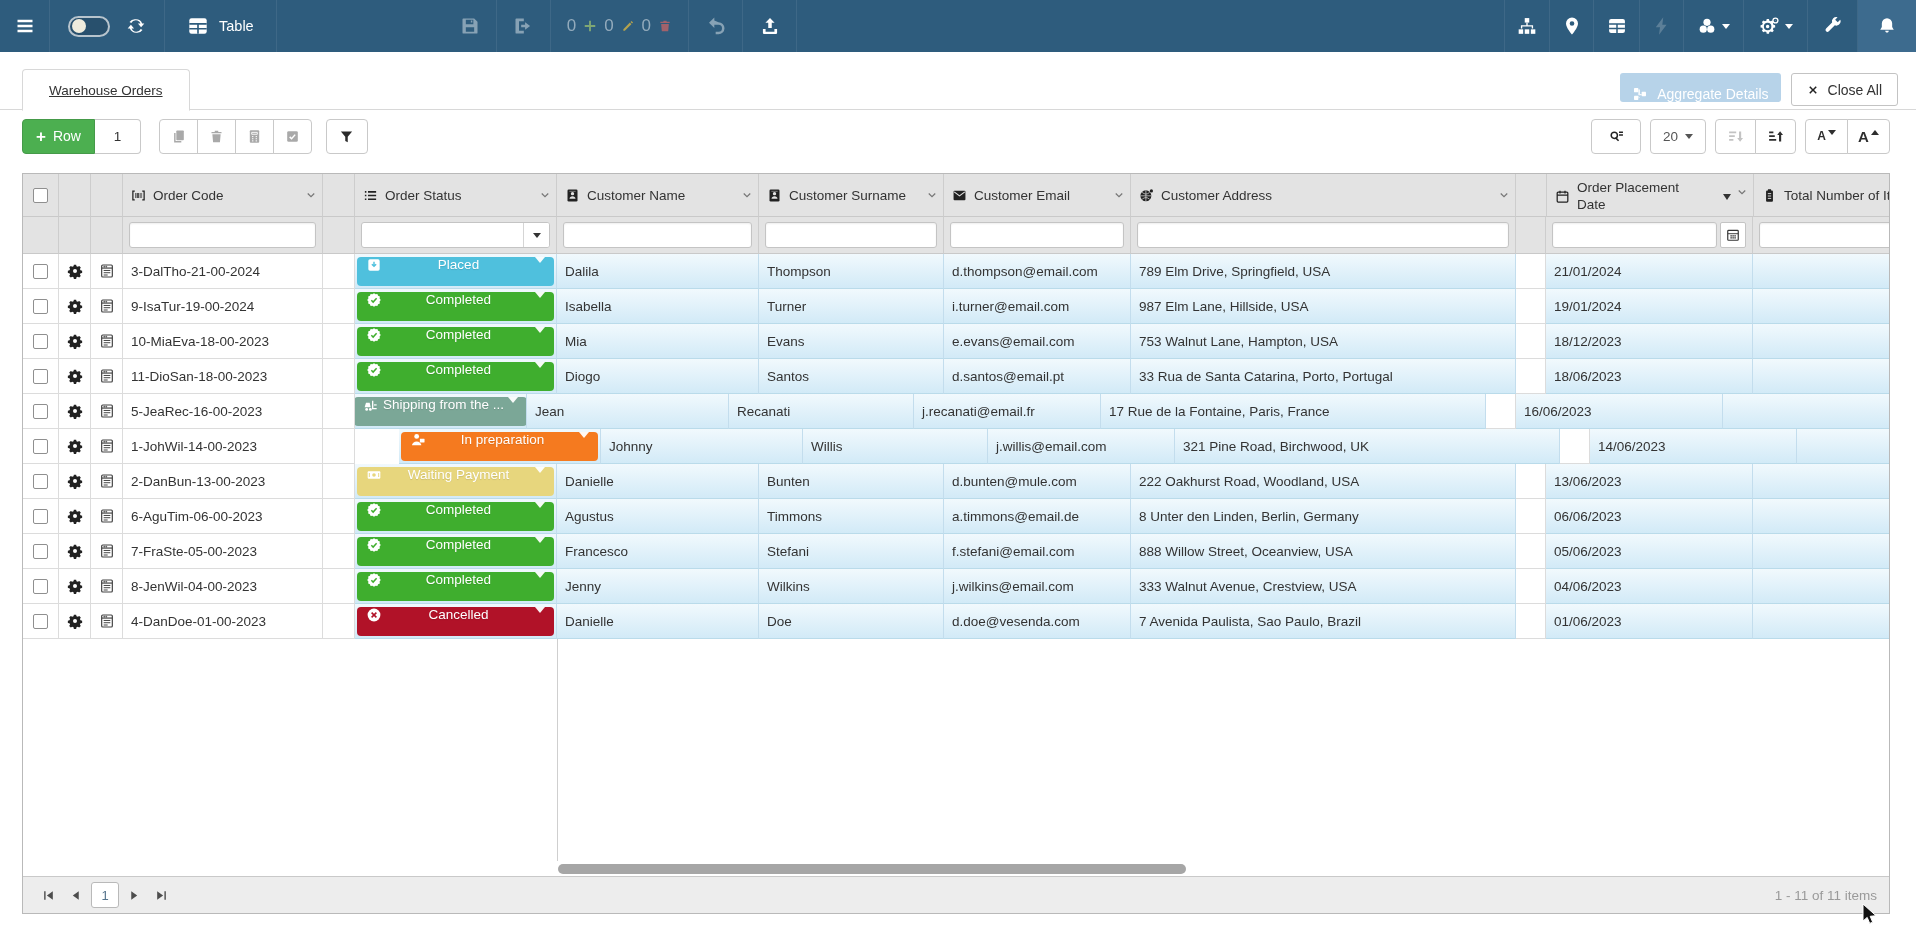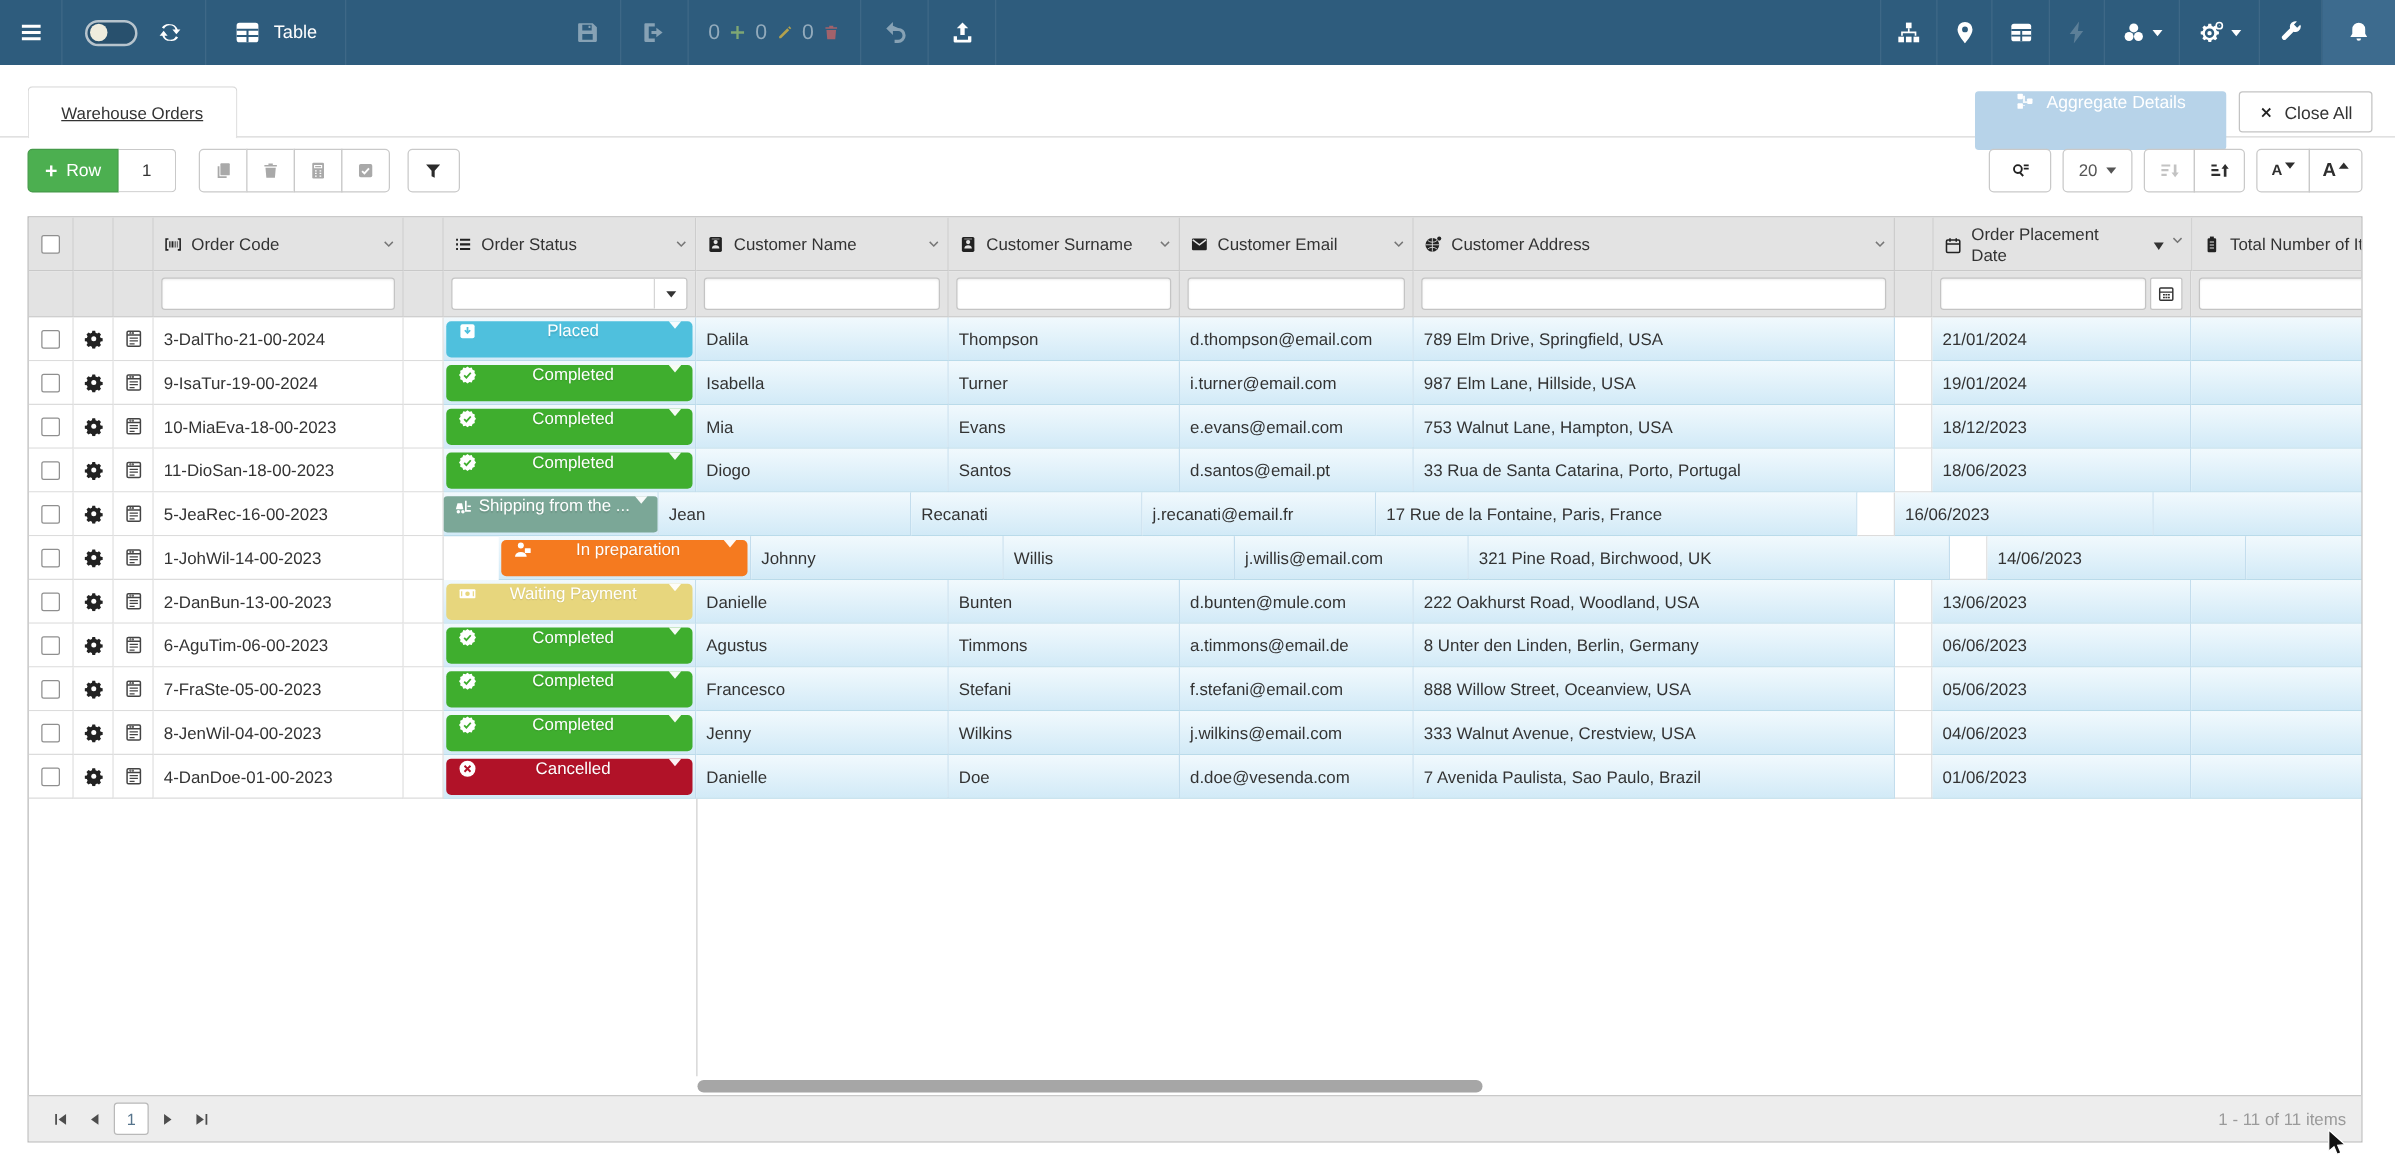--- a/index.html
+++ b/index.html
@@ -38,22 +38,22 @@
   .nv-spacer{flex:1;border-right:none}
   .bellcell{background:var(--nav-active)}
 
   
   .tabbar{position:absolute;left:0;top:52px;width:1916px;height:58px;background:#fff}
   .tabbar .underline{position:absolute;left:0;bottom:0;width:100%;border-bottom:1px solid #d8d8d8}
   .tab{position:absolute;left:22px;bottom:-1px;height:42px;padding:0 26px;background:#fff;
        border:1px solid #d8d8d8;border-bottom:1px solid #fff;border-radius:4px 4px 0 0;
        display:flex;align-items:center;font-size:13.5px;color:#333;text-decoration:underline;cursor:pointer}
   .tab-actions{position:absolute;right:18px;top:21px;display:flex;gap:10px}
-  .btn-aggregate{height:47px;padding:0 32px;border:none;border-radius:3px;background:#b7d3e9;color:#fff;
-       font-size:14px;display:flex;align-items:flex-start;gap:9px}
+  .btn-aggregate{height:29px;padding:0 12px;border:none;border-radius:3px;background:#b7d3e9;color:#fff;
+       font-size:14px;display:flex;align-items:flex-end;gap:9px}
   .btn-aggregate .ic{width:16px;height:16px;color:#fff}
   .btn-closeall{height:33px;padding:0 15px;border:1px solid #c3c3c3;border-radius:3px;background:#fff;color:#333;
        font-size:14px;display:flex;align-items:center;gap:9px}
   .btn-closeall .ic{width:12px;height:12px;color:#222}
 
   
   .toolbar{position:absolute;left:22px;top:118px;width:1868px;height:36px;display:flex;align-items:center}
   .tb-right{margin-left:auto;display:flex;gap:9px;align-items:center}
   .btn{height:35px;background:#fff;border:1px solid #c9c9c9;border-radius:4px;display:flex;align-items:center;justify-content:center}
   .btn-addrow{background:#4caf50;border-color:#459a49;color:#fff;border-radius:4px 0 0 4px;padding:0 13px;gap:7px;font-size:14px}

